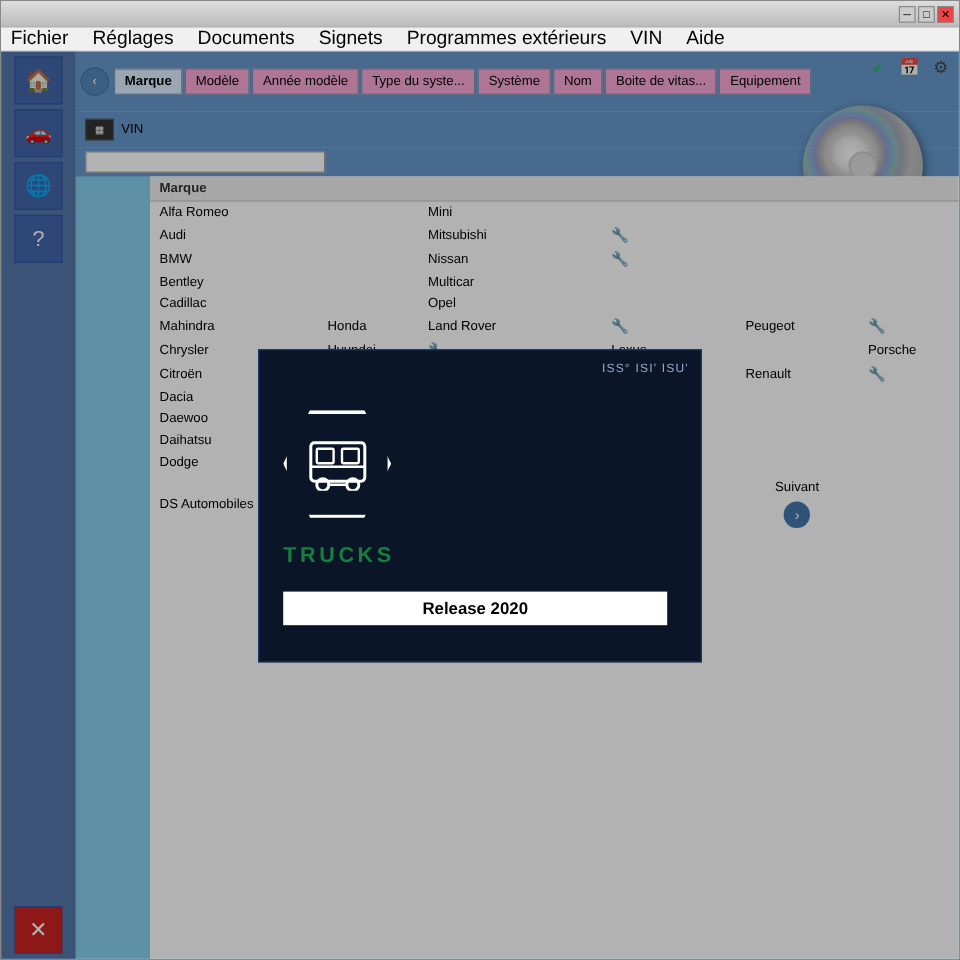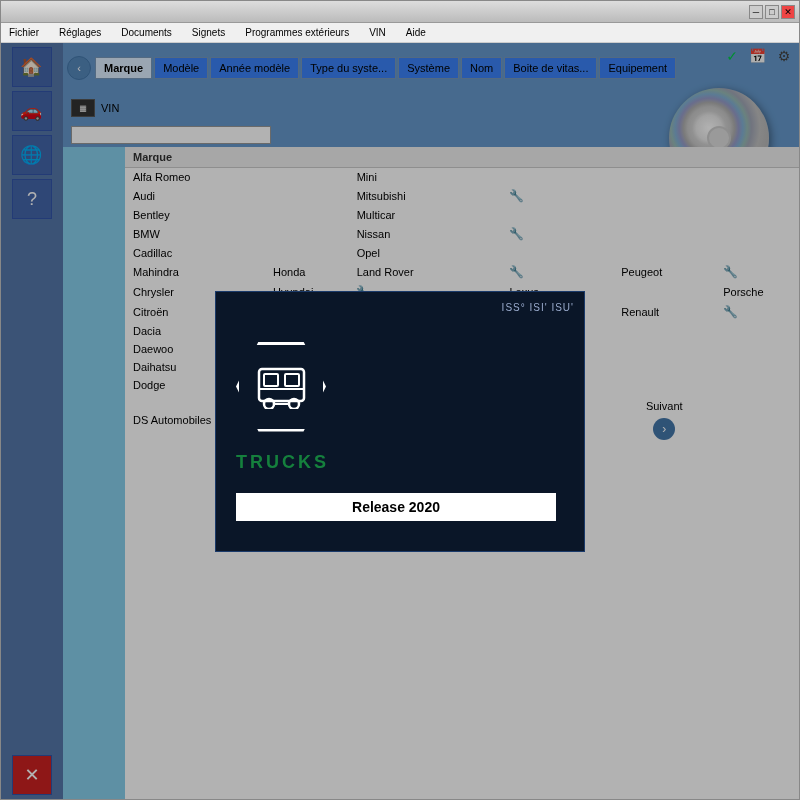--- a/index.html
+++ b/index.html
@@ -54,21 +54,21 @@
     .menu-bar {
       background: #f0f0f0;
       height: 20px;
       display: flex;
       align-items: center;
       padding: 0 4px;
       border-bottom: 1px solid #ccc;
       gap: 12px;
     }
     .menu-item {
-      font-size: 10px;
+      font-size: 16px;
       color: #000;
       cursor: pointer;
       padding: 2px 4px;
     }
 
     
     .main-content {
       flex: 1;
       background: #87CEEB;
       display: flex;
@@ -99,21 +99,21 @@
       border-radius: 50%;
     }
 
     .breadcrumb-tabs {
       display: flex;
       gap: 2px;
       flex: 1;
     }
 
     .tab-btn {
-      background: #3b82f6;
+      background: #f9a8d4;
       border: 1px solid #7799BB;
       padding: 4px 8px;
       font-size: 11px;
       cursor: pointer;
       color: #000;
       white-space: nowrap;
     }
     .tab-btn.active {
       background: #DDEEFF;
       font-weight: bold;
@@ -482,30 +482,30 @@
             <td>Mini</td>
             <td></td>
           </tr>
           <tr>
             <td>Audi</td>
             <td></td>
             <td>Mitsubishi</td>
             <td><span class="wrench-icon">🔧</span></td>
           </tr>
           <tr>
+            <td>BMW</td>
+            <td></td>
+            <td>Nissan</td>
+            <td><span class="wrench-icon">🔧</span></td>
+          </tr>
+          <tr>
             <td>Bentley</td>
             <td></td>
             <td>Multicar</td>
             <td></td>
-          </tr>
-          <tr>
-            <td>BMW</td>
-            <td></td>
-            <td>Nissan</td>
-            <td><span class="wrench-icon">🔧</span></td>
           </tr>
           <tr>
             <td>Cadillac</td>
             <td></td>
             <td>Opel</td>
             <td></td>
           </tr>
           <tr>
             <td>Mahindra</td>
             <td>Honda</td>

